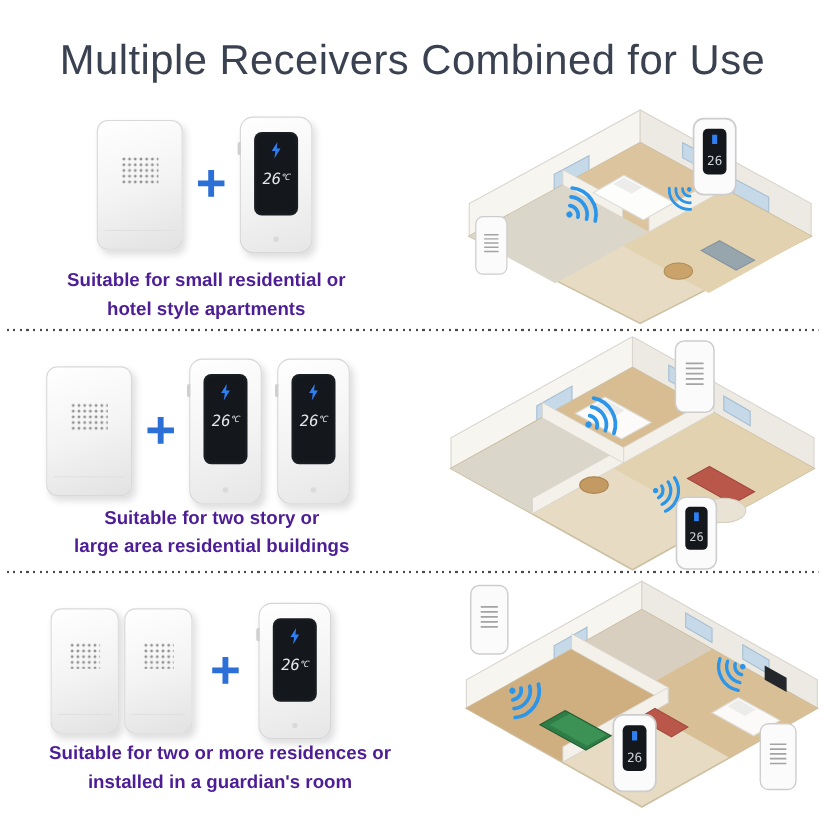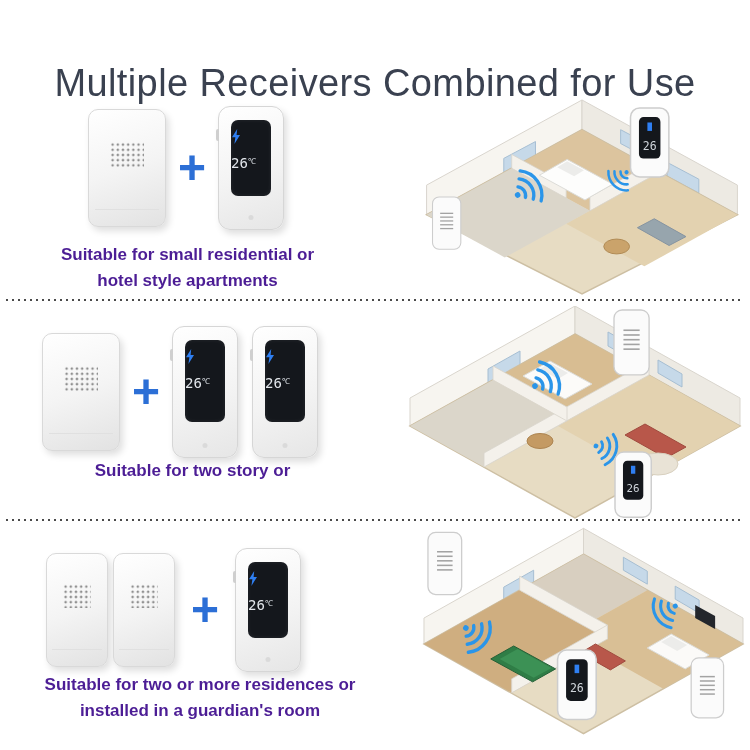--- a/index.html
+++ b/index.html
@@ -1,19 +1,19 @@
 <!DOCTYPE html>
 <html><head>
 <meta charset="utf-8">
 <style>
   html,body{margin:0;padding:0;background:#ffffff;}
   .page{position:relative;width:750px;height:750px;background:#ffffff;overflow:hidden;
         font-family:"Liberation Sans","DejaVu Sans",sans-serif;}
   .title{position:absolute;top:34px;left:0;width:750px;text-align:center;
-         font-size:38px;font-weight:500;color:#3a4150;letter-spacing:.4px;margin-top:28px;}
+         font-size:38px;font-weight:500;color:#3a4150;letter-spacing:.4px;}
   .section{position:absolute;left:0;width:750px;}
   #section-1{top:96px;height:203px;}
   #section-2{top:306px;height:213px;}
   #section-3{top:526px;height:224px;}
   .divider{position:absolute;left:6px;right:6px;height:2px;
            background-image:repeating-linear-gradient(90deg,#4a4a4a 0,#4a4a4a 2px,transparent 2px,transparent 6px);}
   #divider-1{top:299px;}
   #divider-2{top:519px;}
 
   .devices{position:absolute;display:flex;align-items:center;}
@@ -41,21 +41,21 @@
   .receiver{position:relative;width:64px;height:122px;border-radius:12px;
     background:linear-gradient(160deg,#ffffff 0%,#f3f3f3 55%,#e6e6e6 100%);
     border:1px solid #d6d6d6;box-shadow:3px 4px 7px rgba(0,0,0,.13);
     display:flex;justify-content:center;}
   #section-2 .receiver{height:130px;}
   .receiver .side-btn{position:absolute;left:-3px;top:22px;width:3px;height:12px;
     background:#cfcfcf;border-radius:2px 0 0 2px;}
   .receiver::after{content:"";position:absolute;bottom:9px;left:50%;transform:translateX(-50%);
     width:5px;height:5px;border-radius:50%;background:#dadada;}
   .receiver .screen{margin-top:13px;width:40px;height:76px;background:#14171c;border-radius:7px;
-    display:flex;flex-direction:column;box-shadow:inset 0 0 5px rgba(255,255,255,.07);}
+    display:flex;flex-direction:column;align-items:center;box-shadow:inset 0 0 5px rgba(255,255,255,.07);font-style:italic;}
   #section-2 .receiver .screen{height:82px;}
   .screen .bolt{margin-top:9px;}
   .screen .temp{margin-top:11px;color:#e3e7ec;font-family:"DejaVu Sans Mono",monospace;font-size:14px;}
   .screen .temp .unit{font-size:8px;vertical-align:top;}
 
   .caption{position:absolute;text-align:center;color:#4c1d95;font-weight:700;font-size:17px;line-height:1.55;}
   #section-1 .caption{left:10px;top:146px;width:355px;}
   #section-2 .caption{left:0;top:152px;width:385px;}
   #section-3 .caption{left:0;top:146px;width:400px;}
 
@@ -180,20 +180,21 @@
             <div class="temp">
               <span>26</span><span class="unit">℃</span>
             </div>
           </div>
         </div>
       </div>
     </div>
 
     <div class="caption">
       <div>Suitable for two story or</div>
+      <div>large area residential buildings</div>
     </div>
 
     <svg class="floorplan" viewBox="0 0 348 214">
       <g>
         <polygon points="10,120 175,28 175,0 10,92" fill="#f7f5f0" stroke="#d9d5cd"></polygon>
         <polygon points="175,28 340,120 340,92 175,0" fill="#edeae3" stroke="#d9d5cd"></polygon>
         <polygon points="208,40 233,54 233,40 208,26" fill="#c6d9e9" stroke="#a6bed2"></polygon>
         <polygon points="258,67 282,81 282,68 258,54" fill="#c6d9e9" stroke="#a6bed2"></polygon>
         <polygon points="120,59 88,77 88,63 120,45" fill="#c6d9e9" stroke="#a6bed2"></polygon>
       </g>

